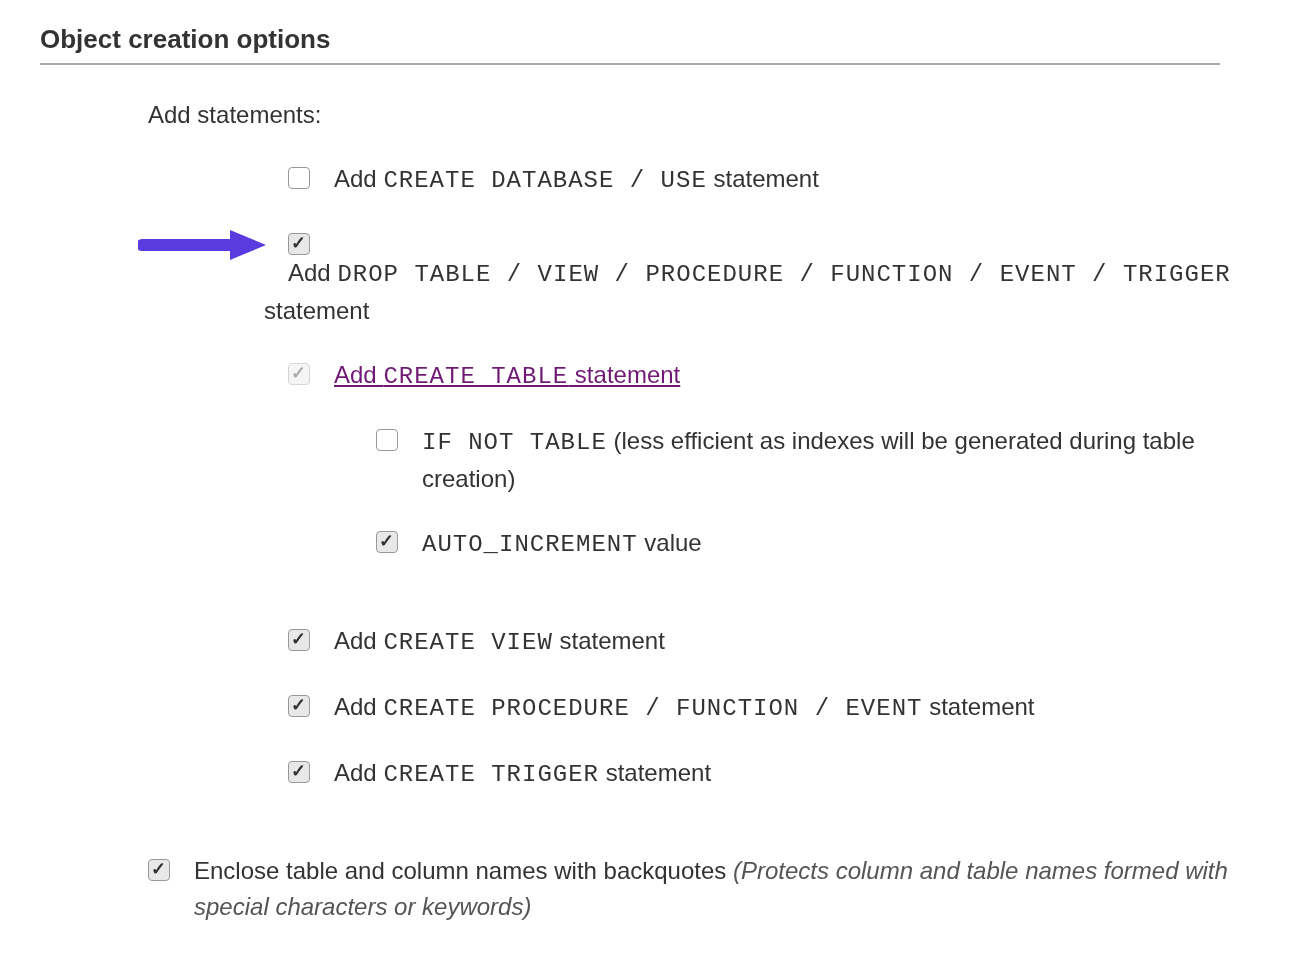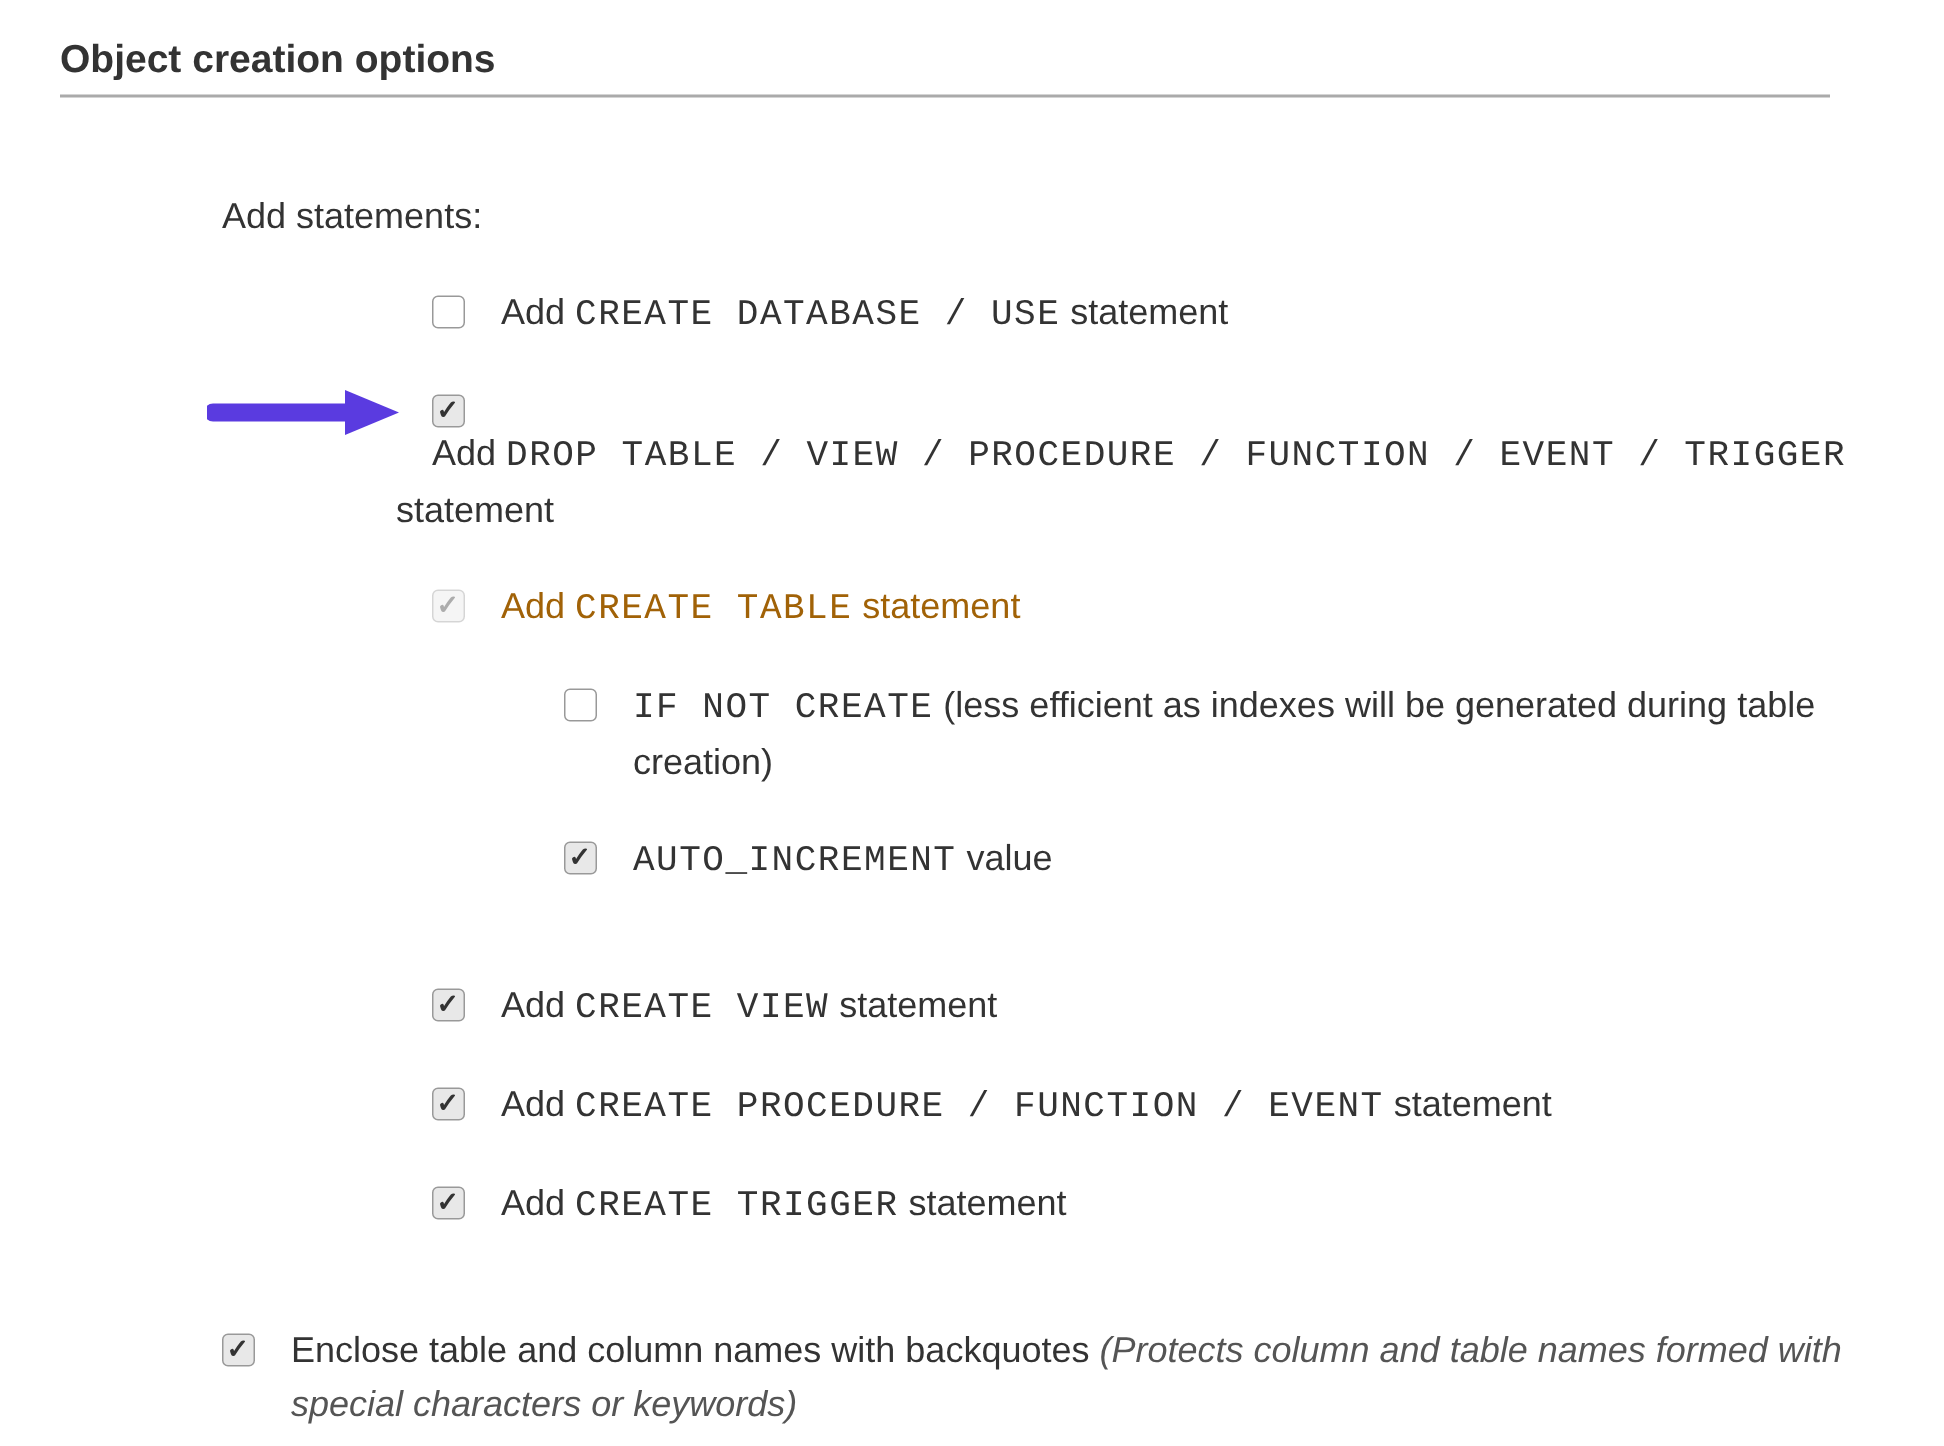--- a/index.html
+++ b/index.html
@@ -10,21 +10,21 @@
       padding: 20px 40px;
       font-size: 24px;
       line-height: 1.5;
     }
     .section-header {
       font-weight: bold;
       font-size: 26px;
       color: #333;
       border-bottom: 2px solid #aaa;
       padding-bottom: 4px;
-      margin-bottom: 62px;
+      margin-bottom: 32px;
       max-width: 1180px;
     }
     .indent-1 { margin-left: 108px; }
     .indent-2 { margin-left: 228px; position: relative; padding-left: 20px; }
     .indent-3 { margin-left: 336px; }
     .row {
       display: flex;
       align-items: flex-start;
       margin-bottom: 28px;
       max-width: 1180px;
@@ -58,21 +58,22 @@
     }
     .cb.disabled {
       opacity: 0.4;
       cursor: default;
     }
     .label-text {
       flex: 1 1 auto;
       color: #333;
     }
     .label-text.disabled {
-      color: #a16207;
+      color: #701a75;
+      text-decoration: underline;
     }
     .code {
       font-family: "Courier New", Courier, monospace;
       font-variant: small-caps;
       letter-spacing: 1px;
     }
     .italic-note {
       font-style: italic;
       color: #555;
     }
@@ -126,21 +127,21 @@
 <div class="row indent-2">
   <div class="cb checked disabled"></div>
   <div class="label-text disabled">
     <span>Add </span><span class="code">CREATE TABLE</span><span> statement</span>
   </div>
 </div>
 
 <div class="row indent-3">
   <div class="cb"></div>
   <div class="label-text">
-    <span class="code">IF NOT CREATE</span><span> (less efficient as indexes will be generated during table creation)</span>
+    <span class="code">IF NOT TABLE</span><span> (less efficient as indexes will be generated during table creation)</span>
   </div>
 </div>
 
 <div class="row indent-3 big-gap">
   <div class="cb checked"></div>
   <div class="label-text">
     <span class="code">AUTO_INCREMENT</span><span> value</span>
   </div>
 </div>
 

